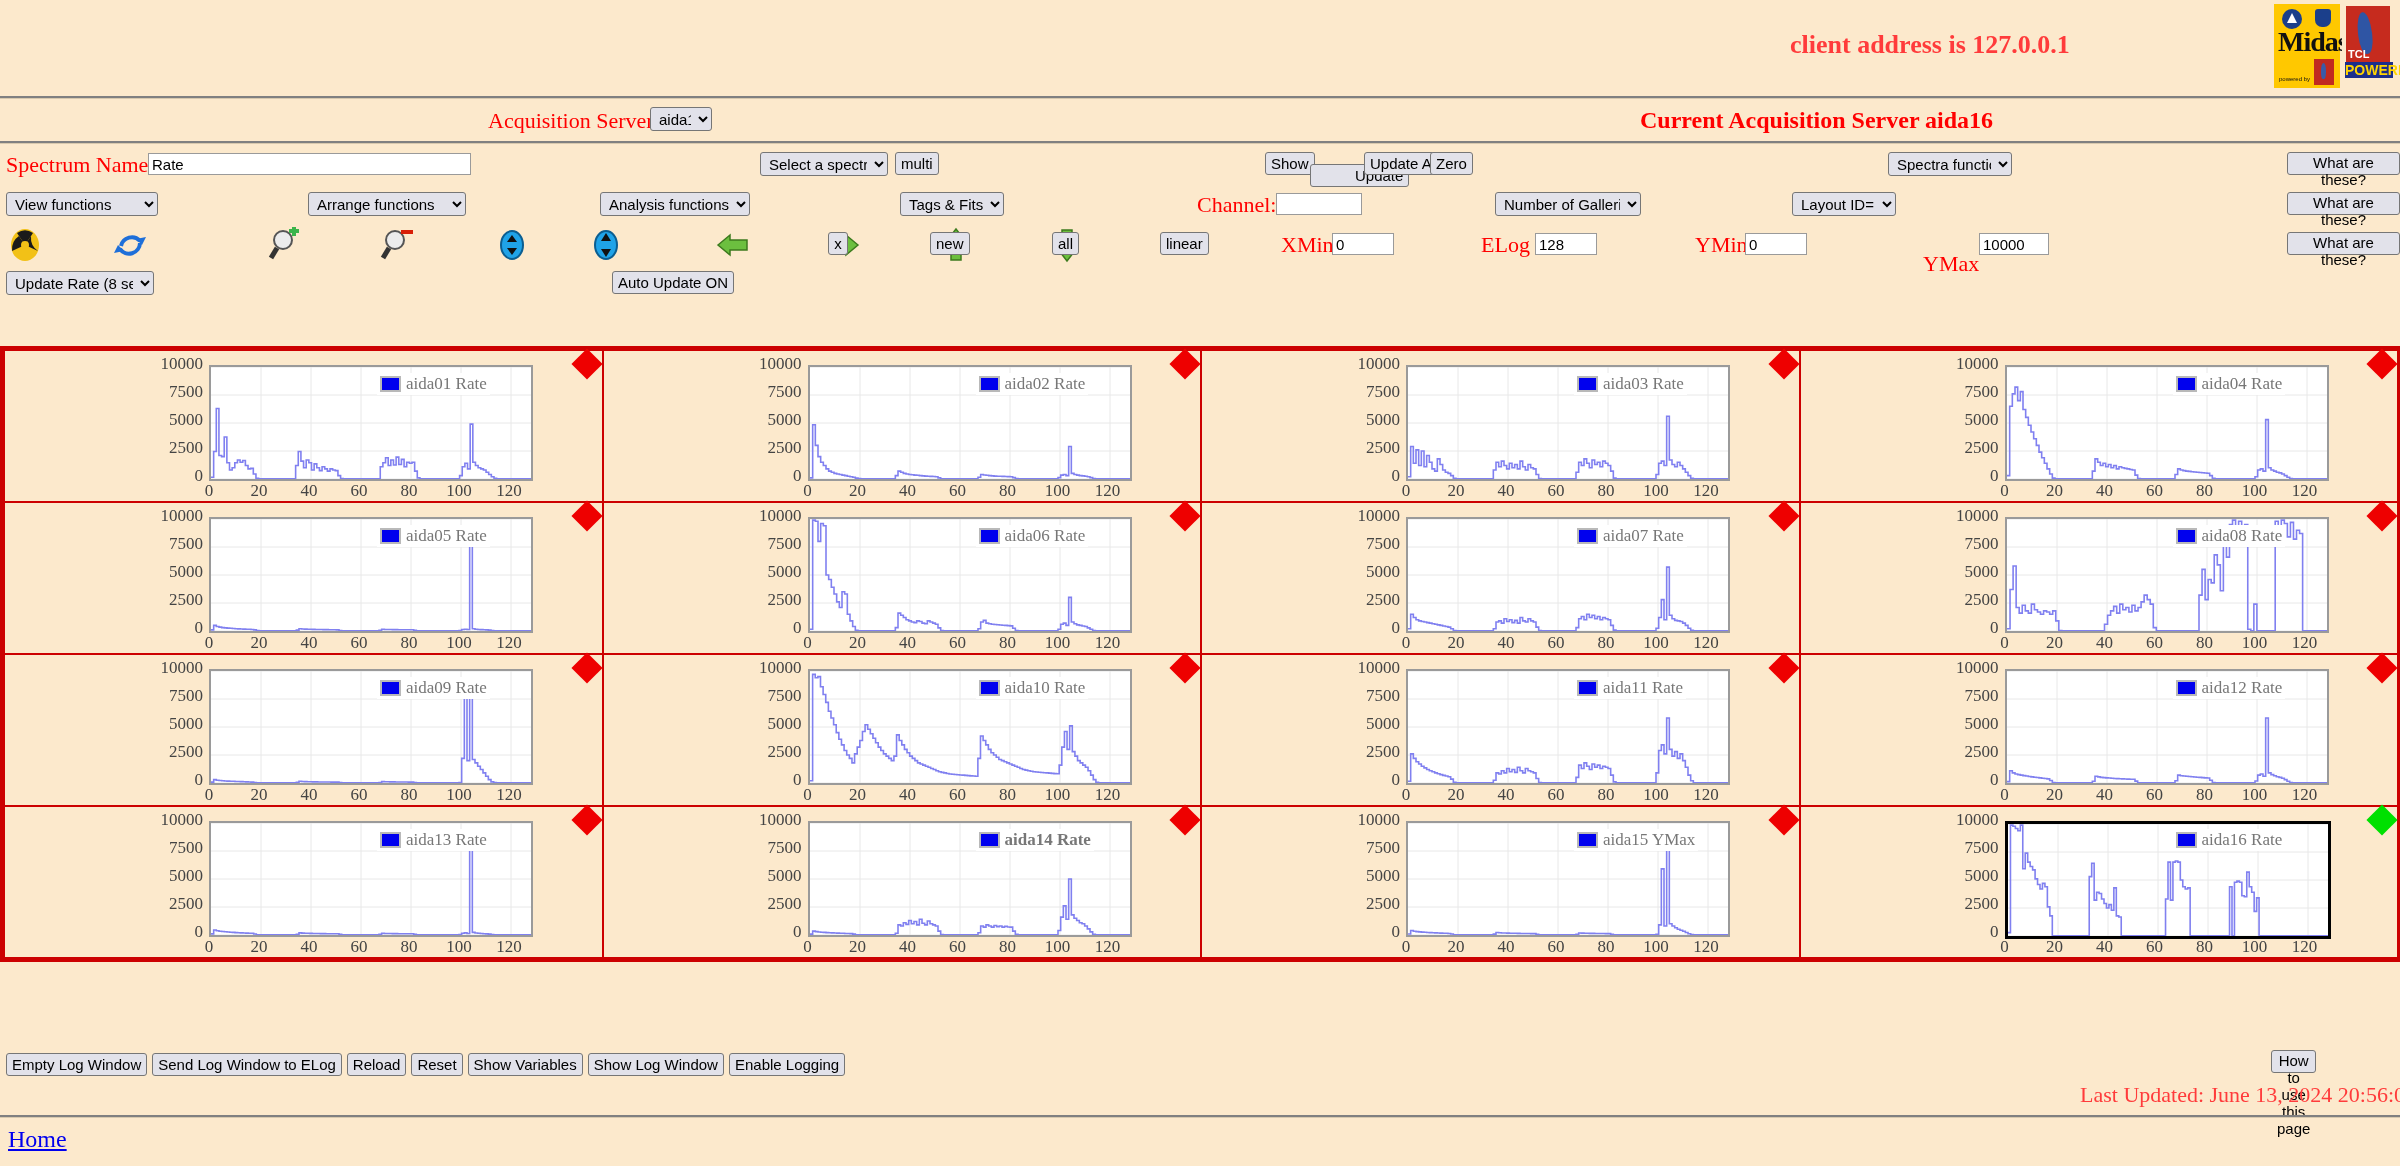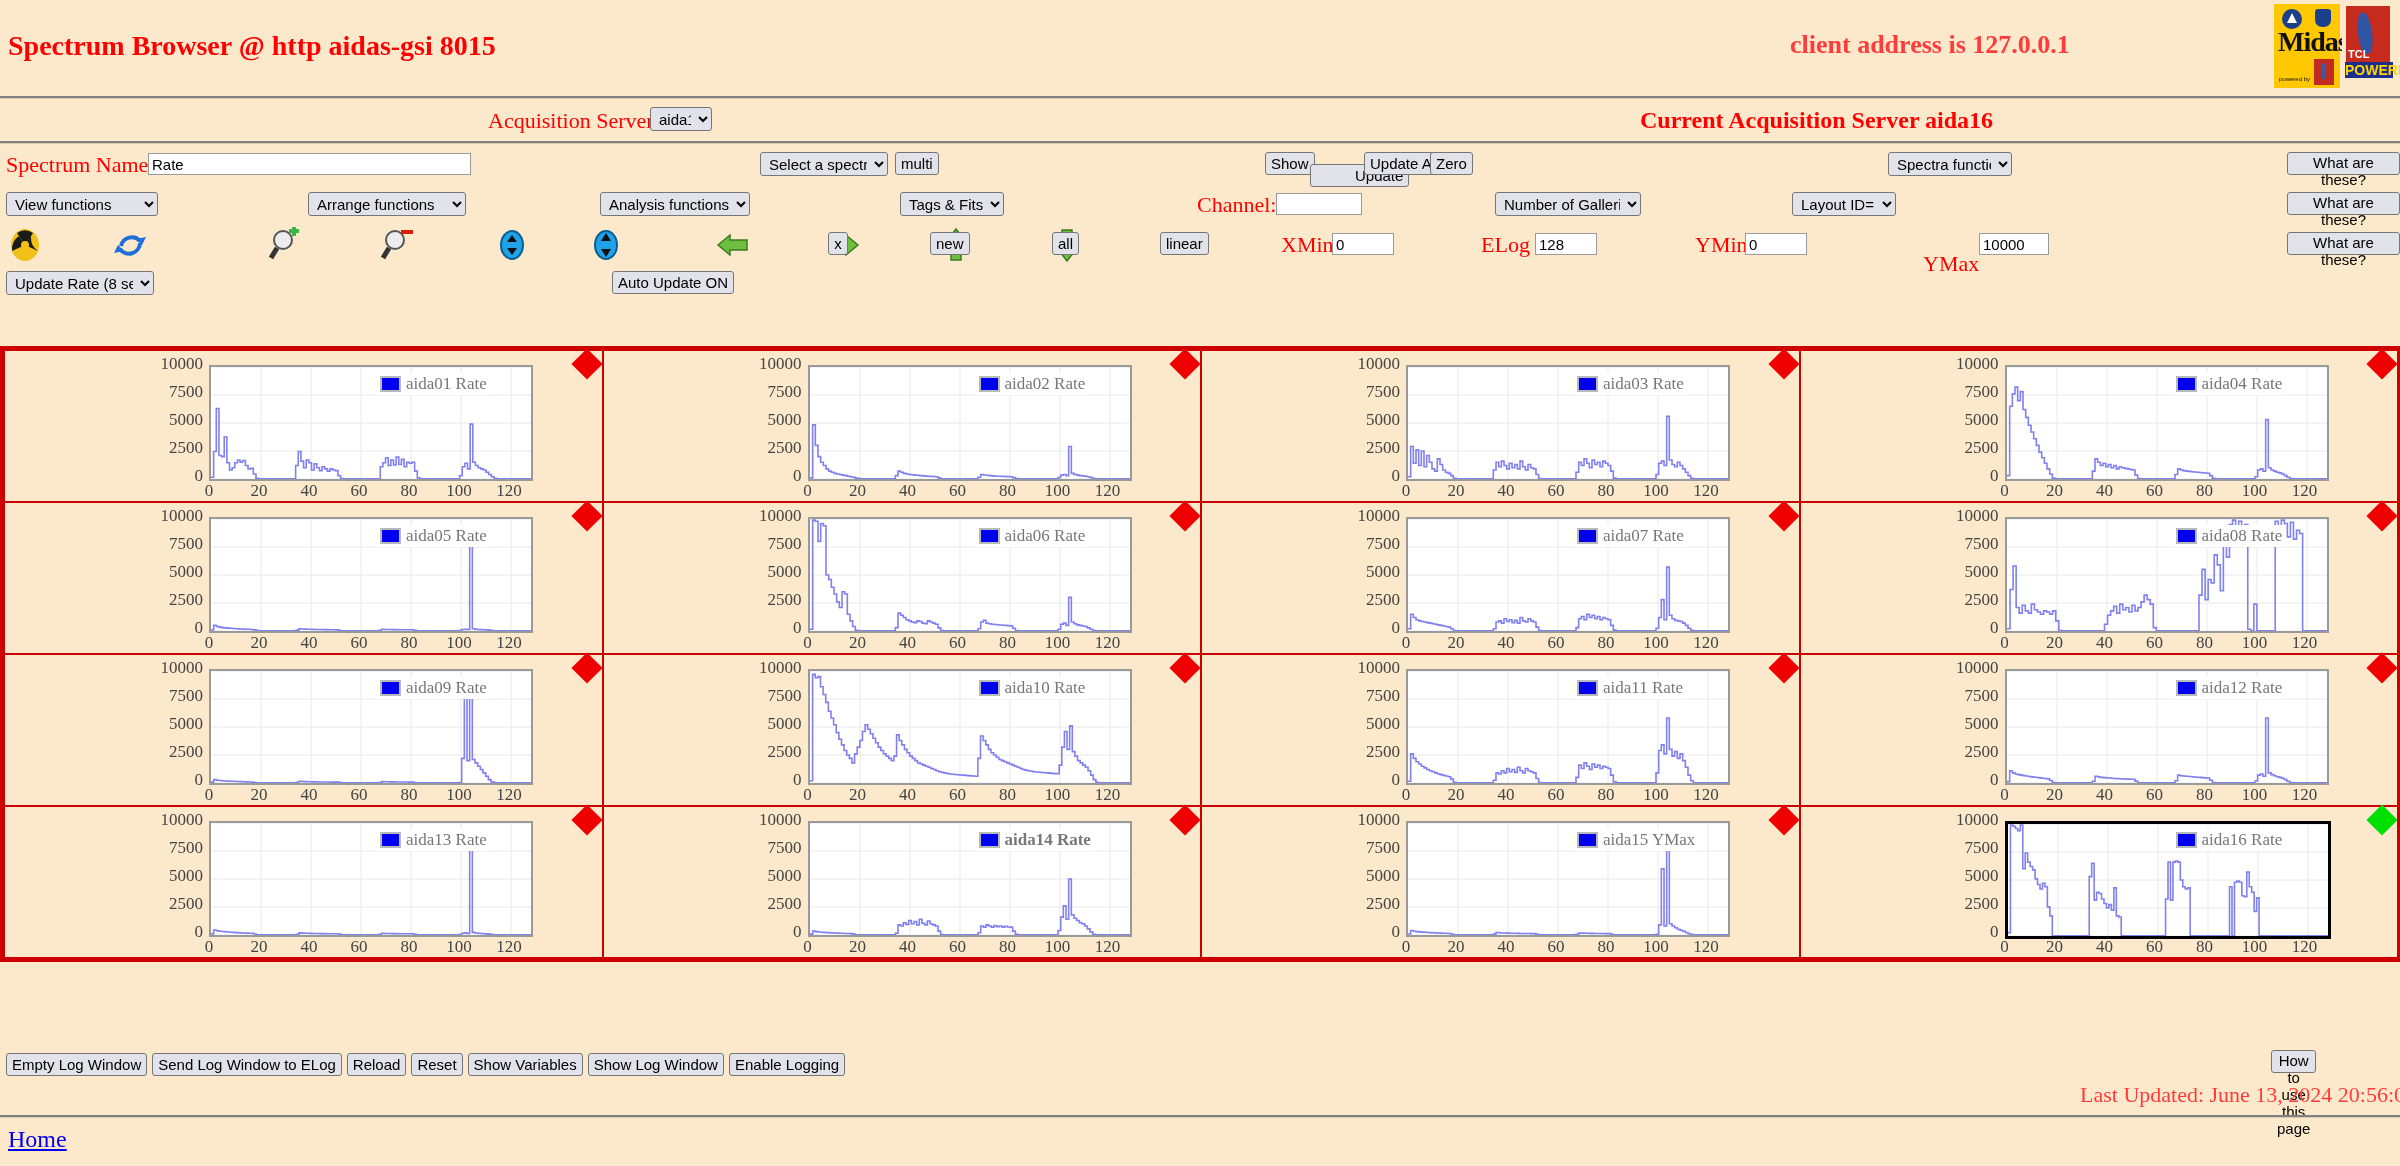--- a/index.html
+++ b/index.html
@@ -59,21 +59,20 @@
   .legend .swatch{width:17px;height:12px;background:#0000EE;border:2px solid #b9b9b9;}
   .legend .ltxt{font-family:"Liberation Serif",serif;font-size:17px;color:#777;white-space:nowrap;}
   
   #bottombar{position:absolute;left:0;top:1050px;}
   #footerlink{color:#0000EE;text-decoration:underline;font-family:"Liberation Serif",serif;font-size:24px;}
 </style>
 </head>
 <body>
 
 <div class="header">
-  <div id="app-title">Spectrum Browser @ http aidas-gsi 8015</div>
   <div id="client-addr">client address is 127.0.0.1</div>
   <div class="logos">
     <div class="midas-logo">
       <div class="m-tri"></div>
       <div class="m-mask"></div>
       <div class="m-word">Midas</div>
       <div class="m-sub">powered by</div>
       <div class="m-flame"></div>
     </div>
     <div class="tcl-logo">

